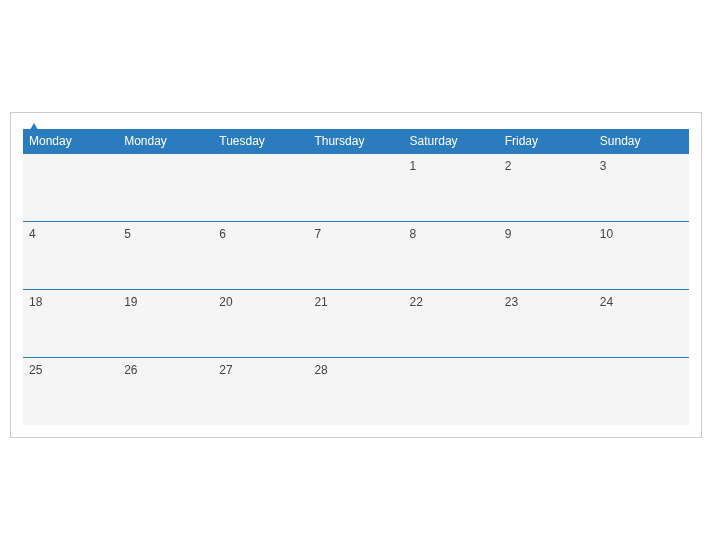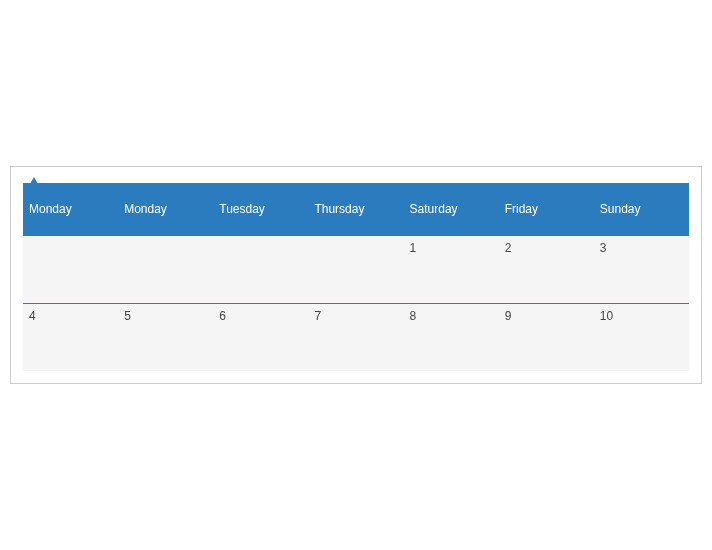--- a/index.html
+++ b/index.html
@@ -71,21 +71,21 @@
     }
     .calendar-table {
       width: 100%;
       border-collapse: collapse;
     }
     .calendar-table thead tr th {
       background-color: #2b7bbf;
       color: #fff;
       font-size: 12px;
       font-weight: normal;
-      padding: 19px 6px;
+      padding: 5px 6px;
       text-align: left;
       border: none;
     }
     .calendar-table tbody tr {
       border-top: 1.5px solid #2b7bbf;
     }
     .calendar-table tbody tr td {
       background: #f5f5f5;
       width: calc(100% / 7);
       height: 68px;
@@ -141,15 +141,33 @@
         </tr>
         <tr>
           <td>4</td>
           <td>5</td>
           <td>6</td>
           <td>7</td>
           <td>8</td>
           <td>9</td>
           <td>10</td>
         </tr>
+        <tr>
+          <td>18</td>
+          <td>19</td>
+          <td>20</td>
+          <td>21</td>
+          <td>22</td>
+          <td>23</td>
+          <td>24</td>
+        </tr>
+        <tr>
+          <td>25</td>
+          <td>26</td>
+          <td>27</td>
+          <td>28</td>
+          <td class="empty"></td>
+          <td class="empty"></td>
+          <td class="empty"></td>
+        </tr>
       </tbody>
   </table>
 </div>
 
 </body></html>

